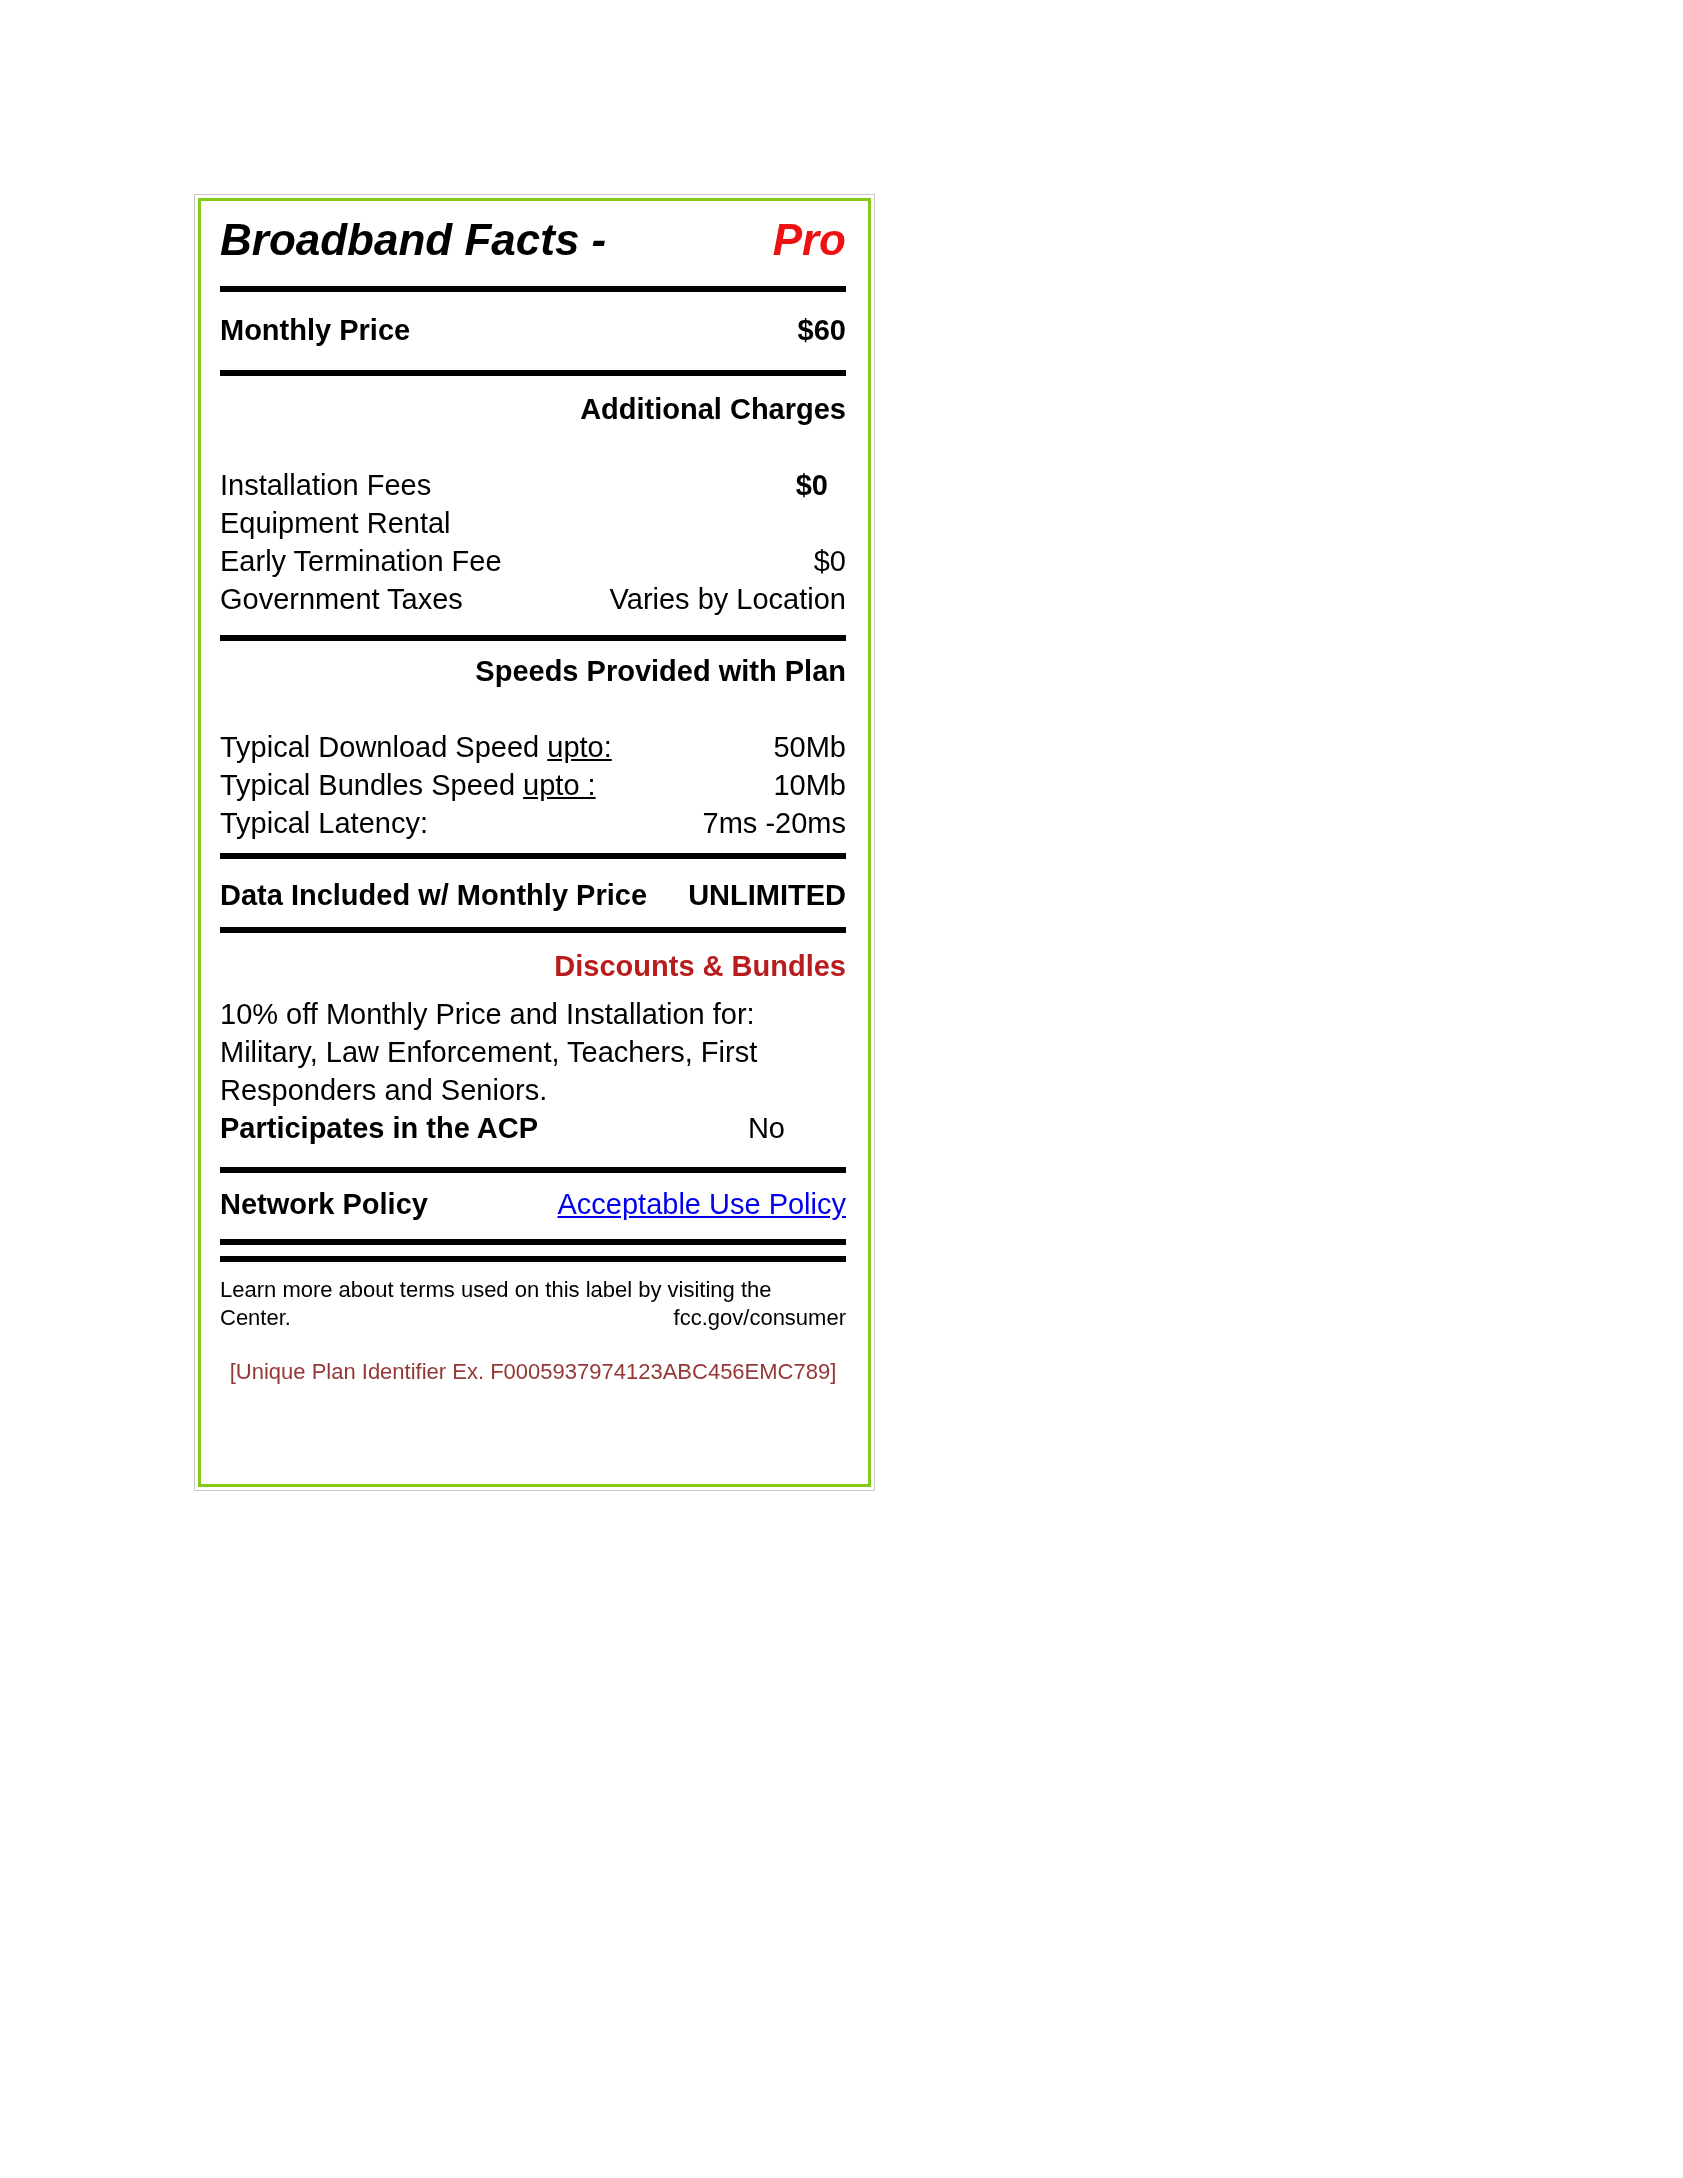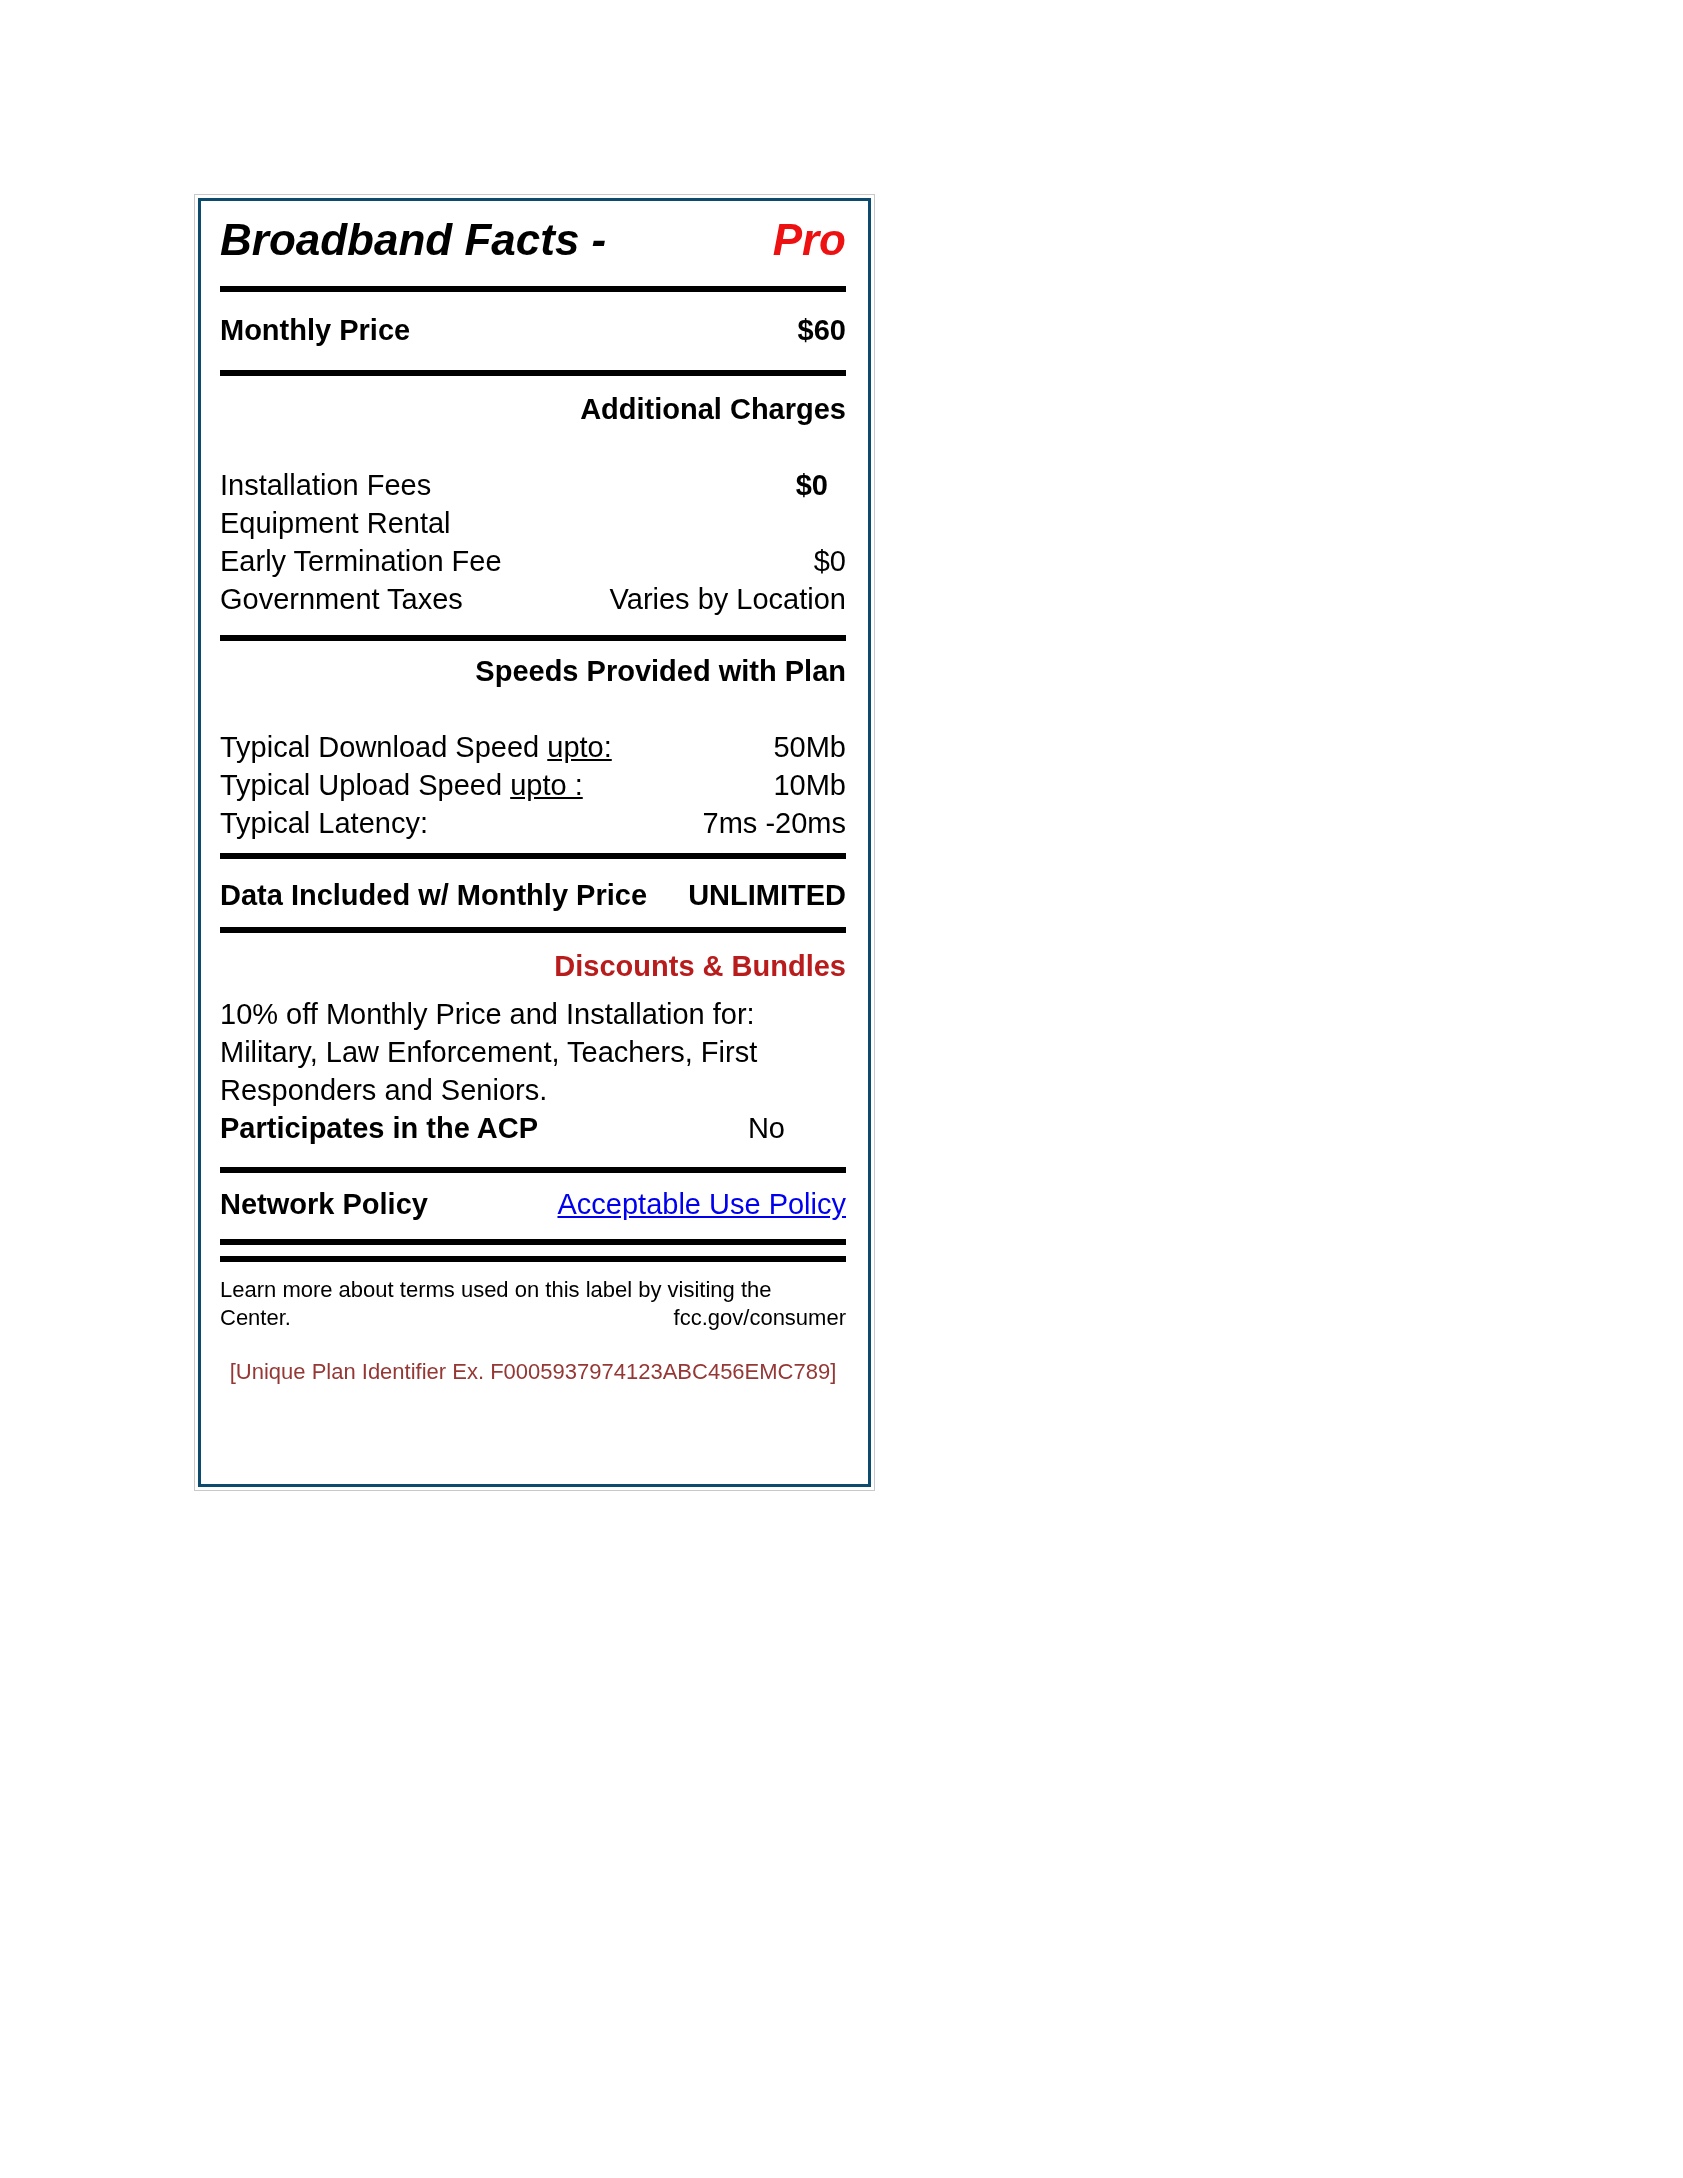--- a/index.html
+++ b/index.html
@@ -15,21 +15,21 @@
     color: #000000;
   }
   .label-box {
     position: absolute;
     left: 198px;
     top: 198px;
     width: 673px;
     height: 1289px;
     box-sizing: border-box;
     background: #ffffff;
-    border: 3px solid #0c4a6e;
+    border: 3px solid #84cc16;
     outline: 1px solid #c9c9c9;
     outline-offset: 3px;
     padding: 0 22px 0 19px;
     overflow: hidden;
   }
   .rule {
     height: 6px;
     background: #000000;
   }
   .title-row {
@@ -144,21 +144,21 @@
   <div class="rule rule-3"></div>
 
   <div class="heading heading-speeds">Speeds Provided with Plan</div>
 
   <div class="speeds-block">
     <div class="row">
       <span><span>Typical Download Speed </span><span class="u">upto:</span></span>
       <span>50Mb</span>
     </div>
     <div class="row">
-      <span><span>Typical Upload Speed </span><span class="u">upto :</span></span>
+      <span><span>Typical Bundles Speed </span><span class="u">upto :</span></span>
       <span>10Mb</span>
     </div>
     <div class="row">
       <span><span>Typical Latency:</span><span class="u"></span></span>
       <span>7ms -20ms</span>
     </div>
   </div>
 
   <div class="rule rule-4"></div>
 

